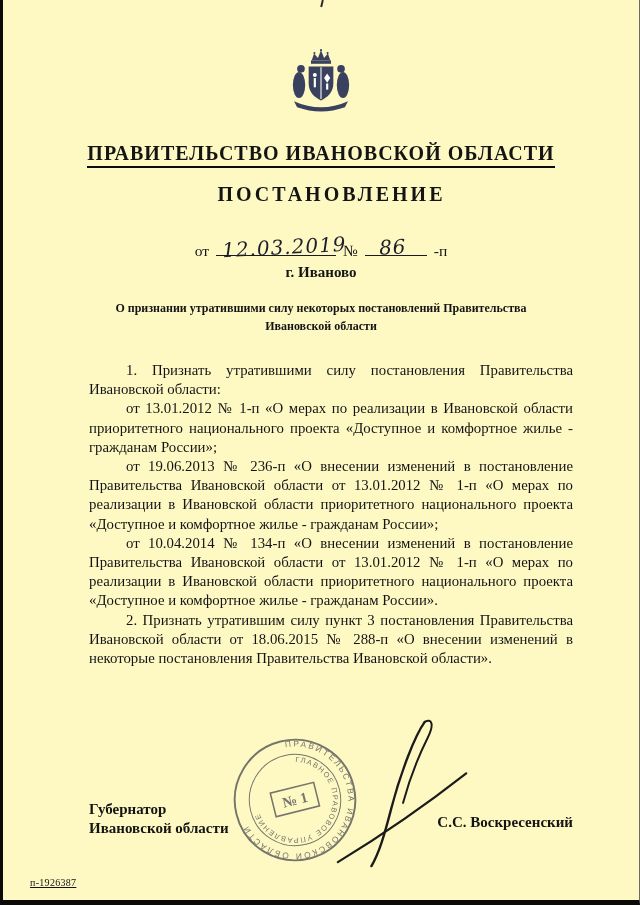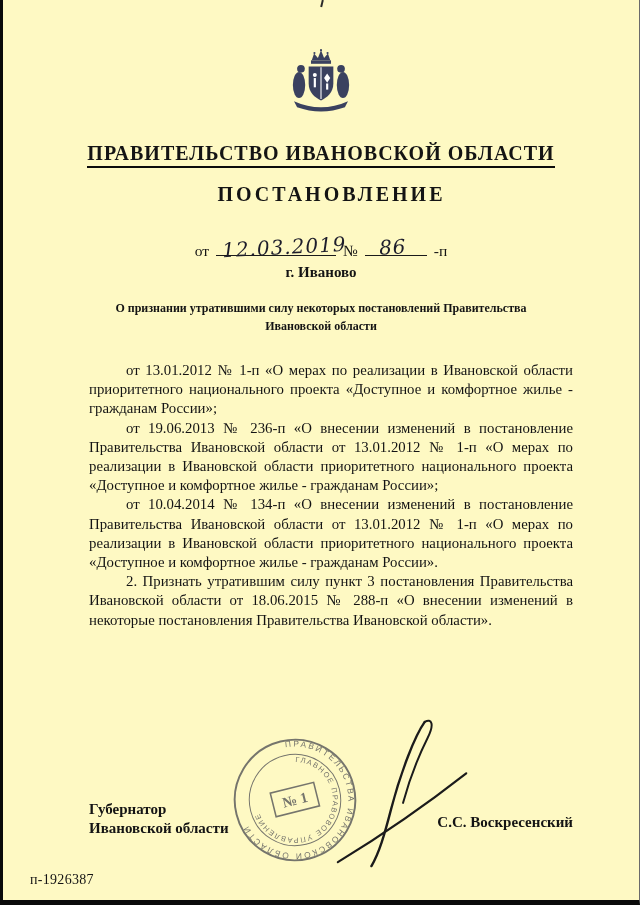--- a/index.html
+++ b/index.html
@@ -55,21 +55,21 @@
   }
   .doc-body p { text-indent:37px; }
   .spaced { letter-spacing:3px; font-weight:bold; }
 
   .sig-area { position:absolute; left:0; right:0; top:752px; height:150px; }
   .sig-left  { position:absolute; left:86px; top:48px; font-size:15px; font-weight:bold; line-height:19px; }
   .sig-right { position:absolute; right:66px; top:62px; font-size:15px; font-weight:bold; }
   .stamp     { position:absolute; left:224px; top:-20px; width:136px; height:136px; opacity:.85; }
   .signature { position:absolute; left:326px; top:-36px; width:150px; height:158px; }
 
-  .doc-code { position:absolute; left:27px; bottom:12px; font-size:14px; letter-spacing:.3px; }
+  .doc-code { position:absolute; left:27px; bottom:12px; font-size:10px; letter-spacing:.3px;text-decoration:underline; }
 </style>
 </head>
 <body>
 
 <div class="page">
 
   <div class="scan-mark"></div>
 
   <div class="emblem-wrap">
     <svg class="emblem" viewBox="0 0 90 96" xmlns="http://www.w3.org/2000/svg">
@@ -102,20 +102,21 @@
 
   <div class="date-line">
     <span class="lbl">от</span><span class="blank blank-date"><span class="hand">12.03.2019</span></span><span class="lbl">№</span><span class="blank blank-num"><span class="hand">86</span></span><span class="lbl">-п</span>
   </div>
 
   <div class="city">г. Иваново</div>
 
   <div class="subject">О признании утратившими силу некоторых постановлений Правительства Ивановской области</div>
 
   <div class="doc-body">
+    <p>1. Признать утратившими силу постановления Правительства Ивановской области:</p>
     <p>от 13.01.2012 № 1-п «О мерах по реализации в Ивановской области приоритетного национального проекта «Доступное и комфортное жилье - гражданам России»;</p>
     <p>от 19.06.2013 № 236-п «О внесении изменений в постановление Правительства Ивановской области от 13.01.2012 № 1-п «О мерах по реализации в Ивановской области приоритетного национального проекта «Доступное и комфортное жилье - гражданам России»;</p>
     <p>от 10.04.2014 № 134-п «О внесении изменений в постановление Правительства Ивановской области от 13.01.2012 № 1-п «О мерах по реализации в Ивановской области приоритетного национального проекта «Доступное и комфортное жилье - гражданам России».</p>
     <p>2. Признать утратившим силу пункт 3 постановления Правительства Ивановской области от 18.06.2015 № 288-п «О внесении изменений в некоторые постановления Правительства Ивановской области».</p>
   </div>
 
   <div class="sig-area">
 
     <div class="sig-left">
       <div>Губернатор</div>

